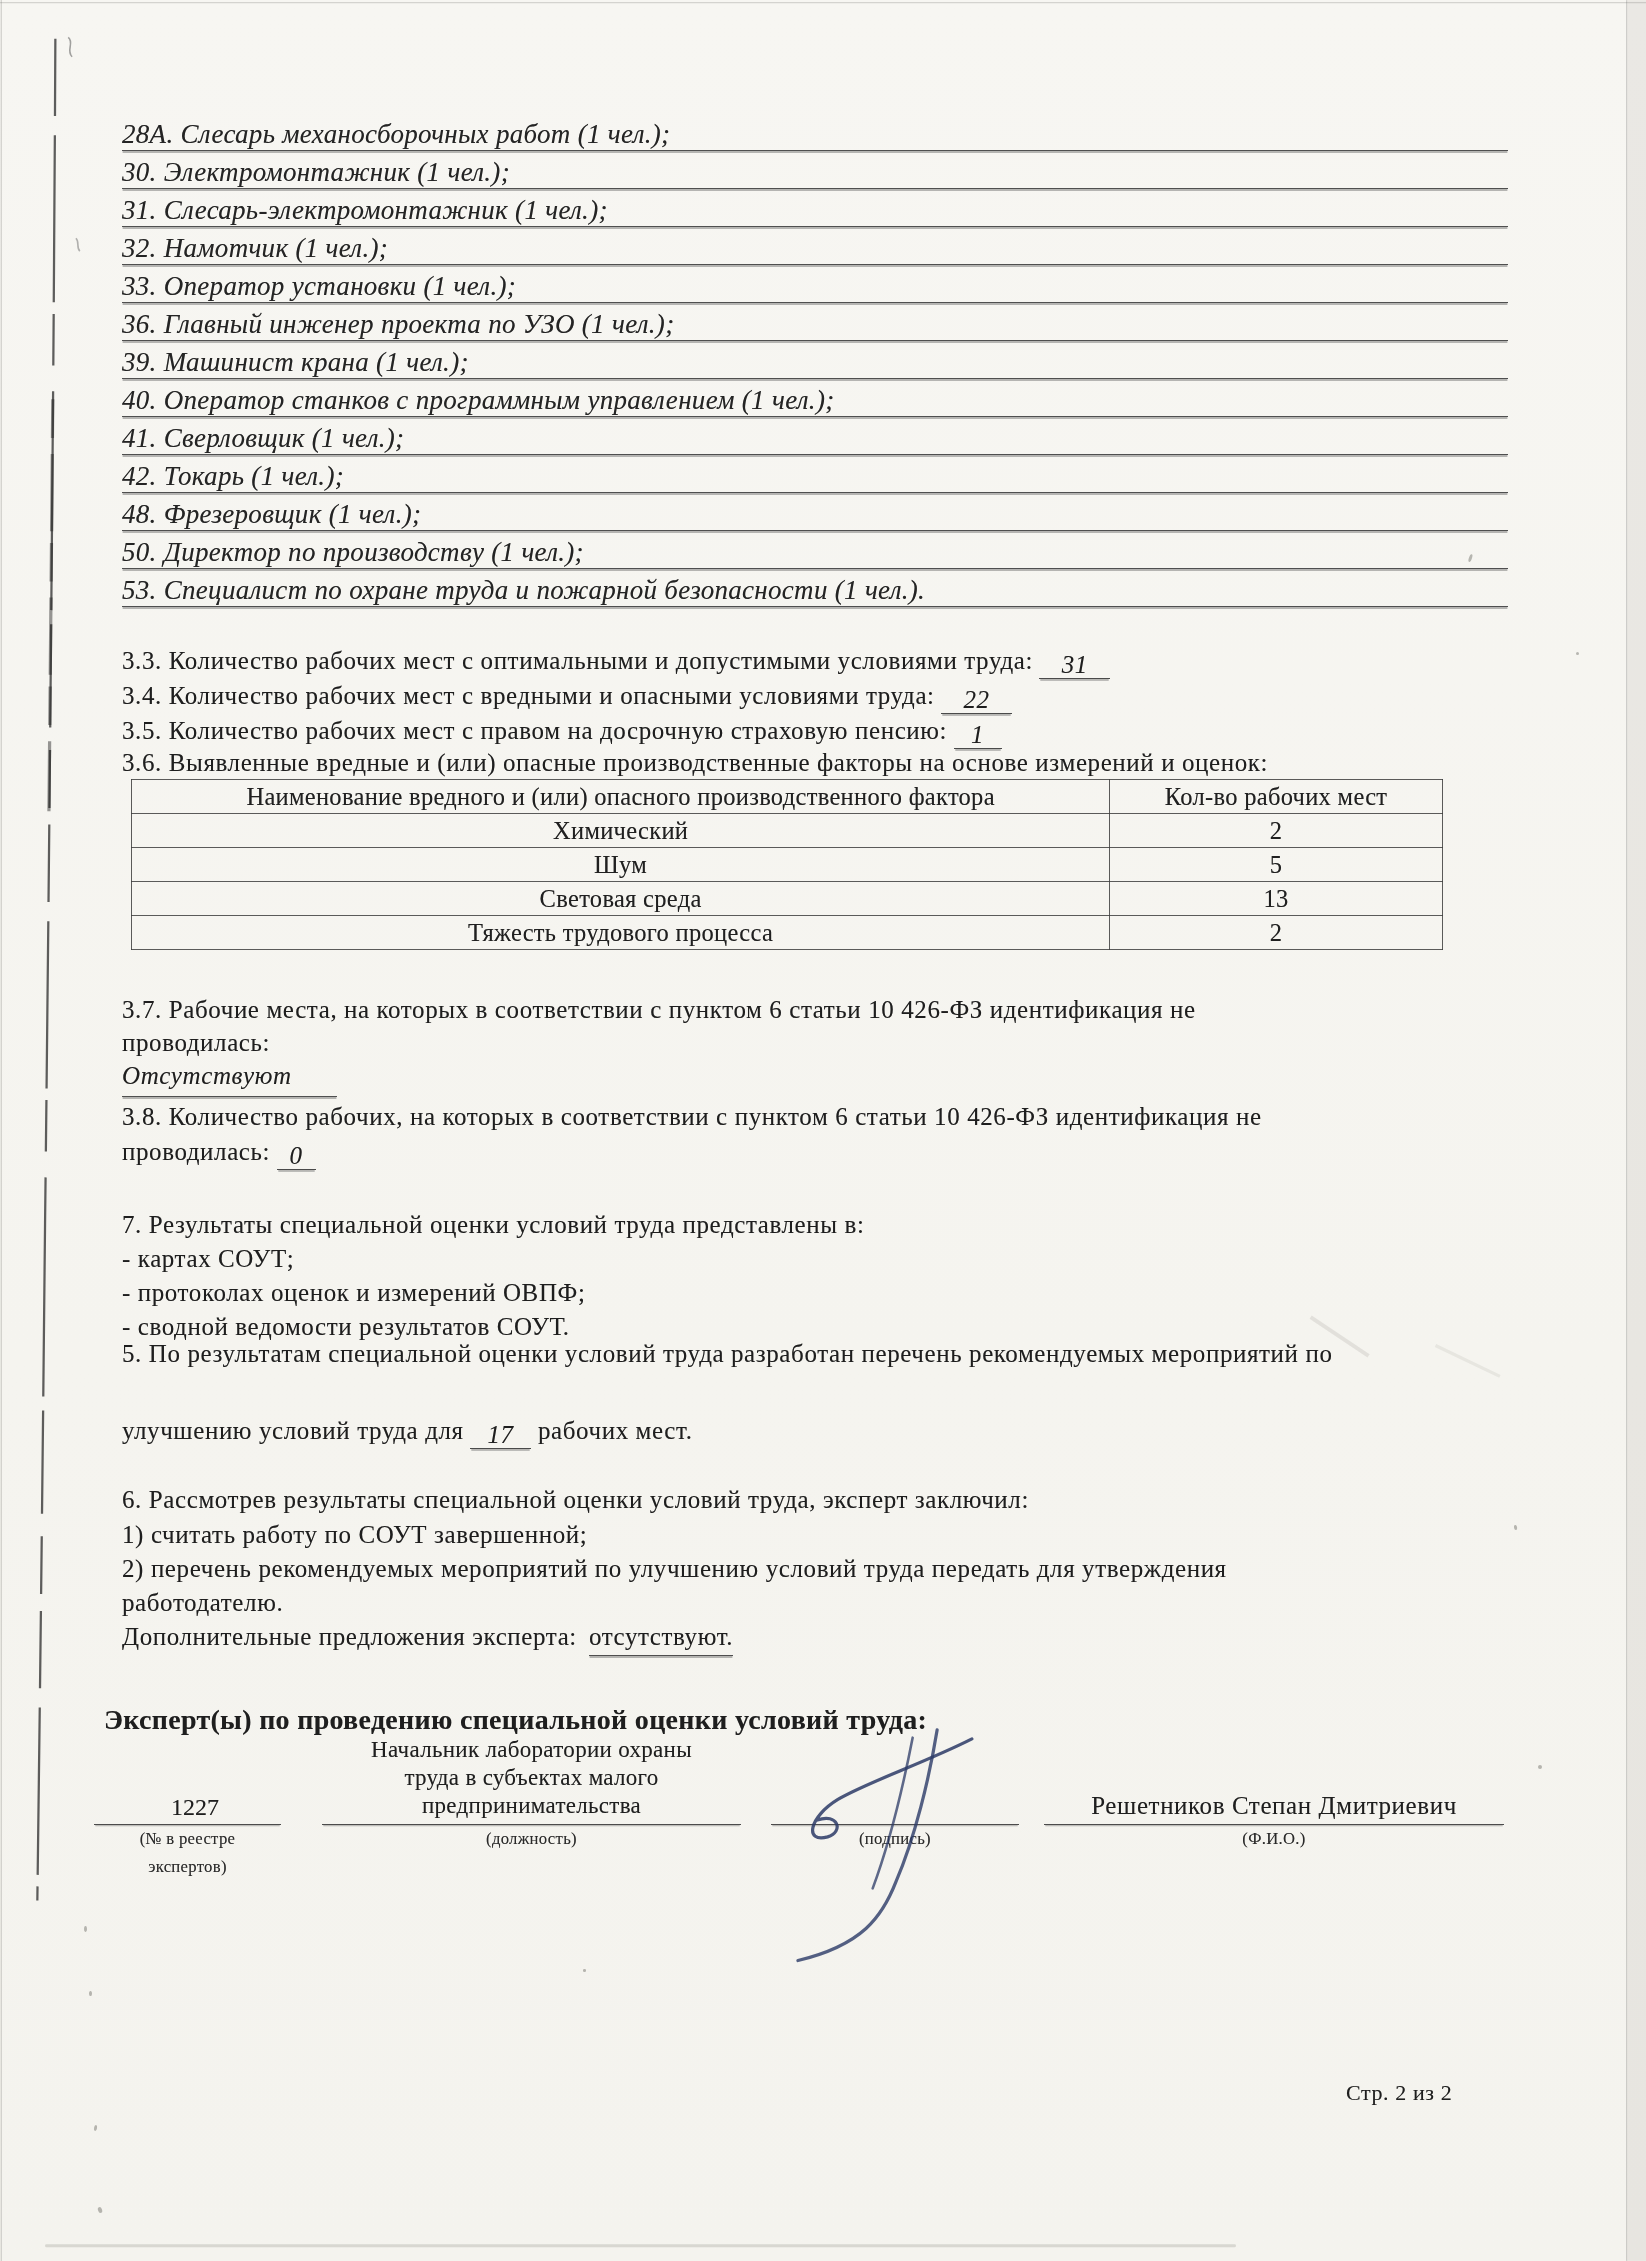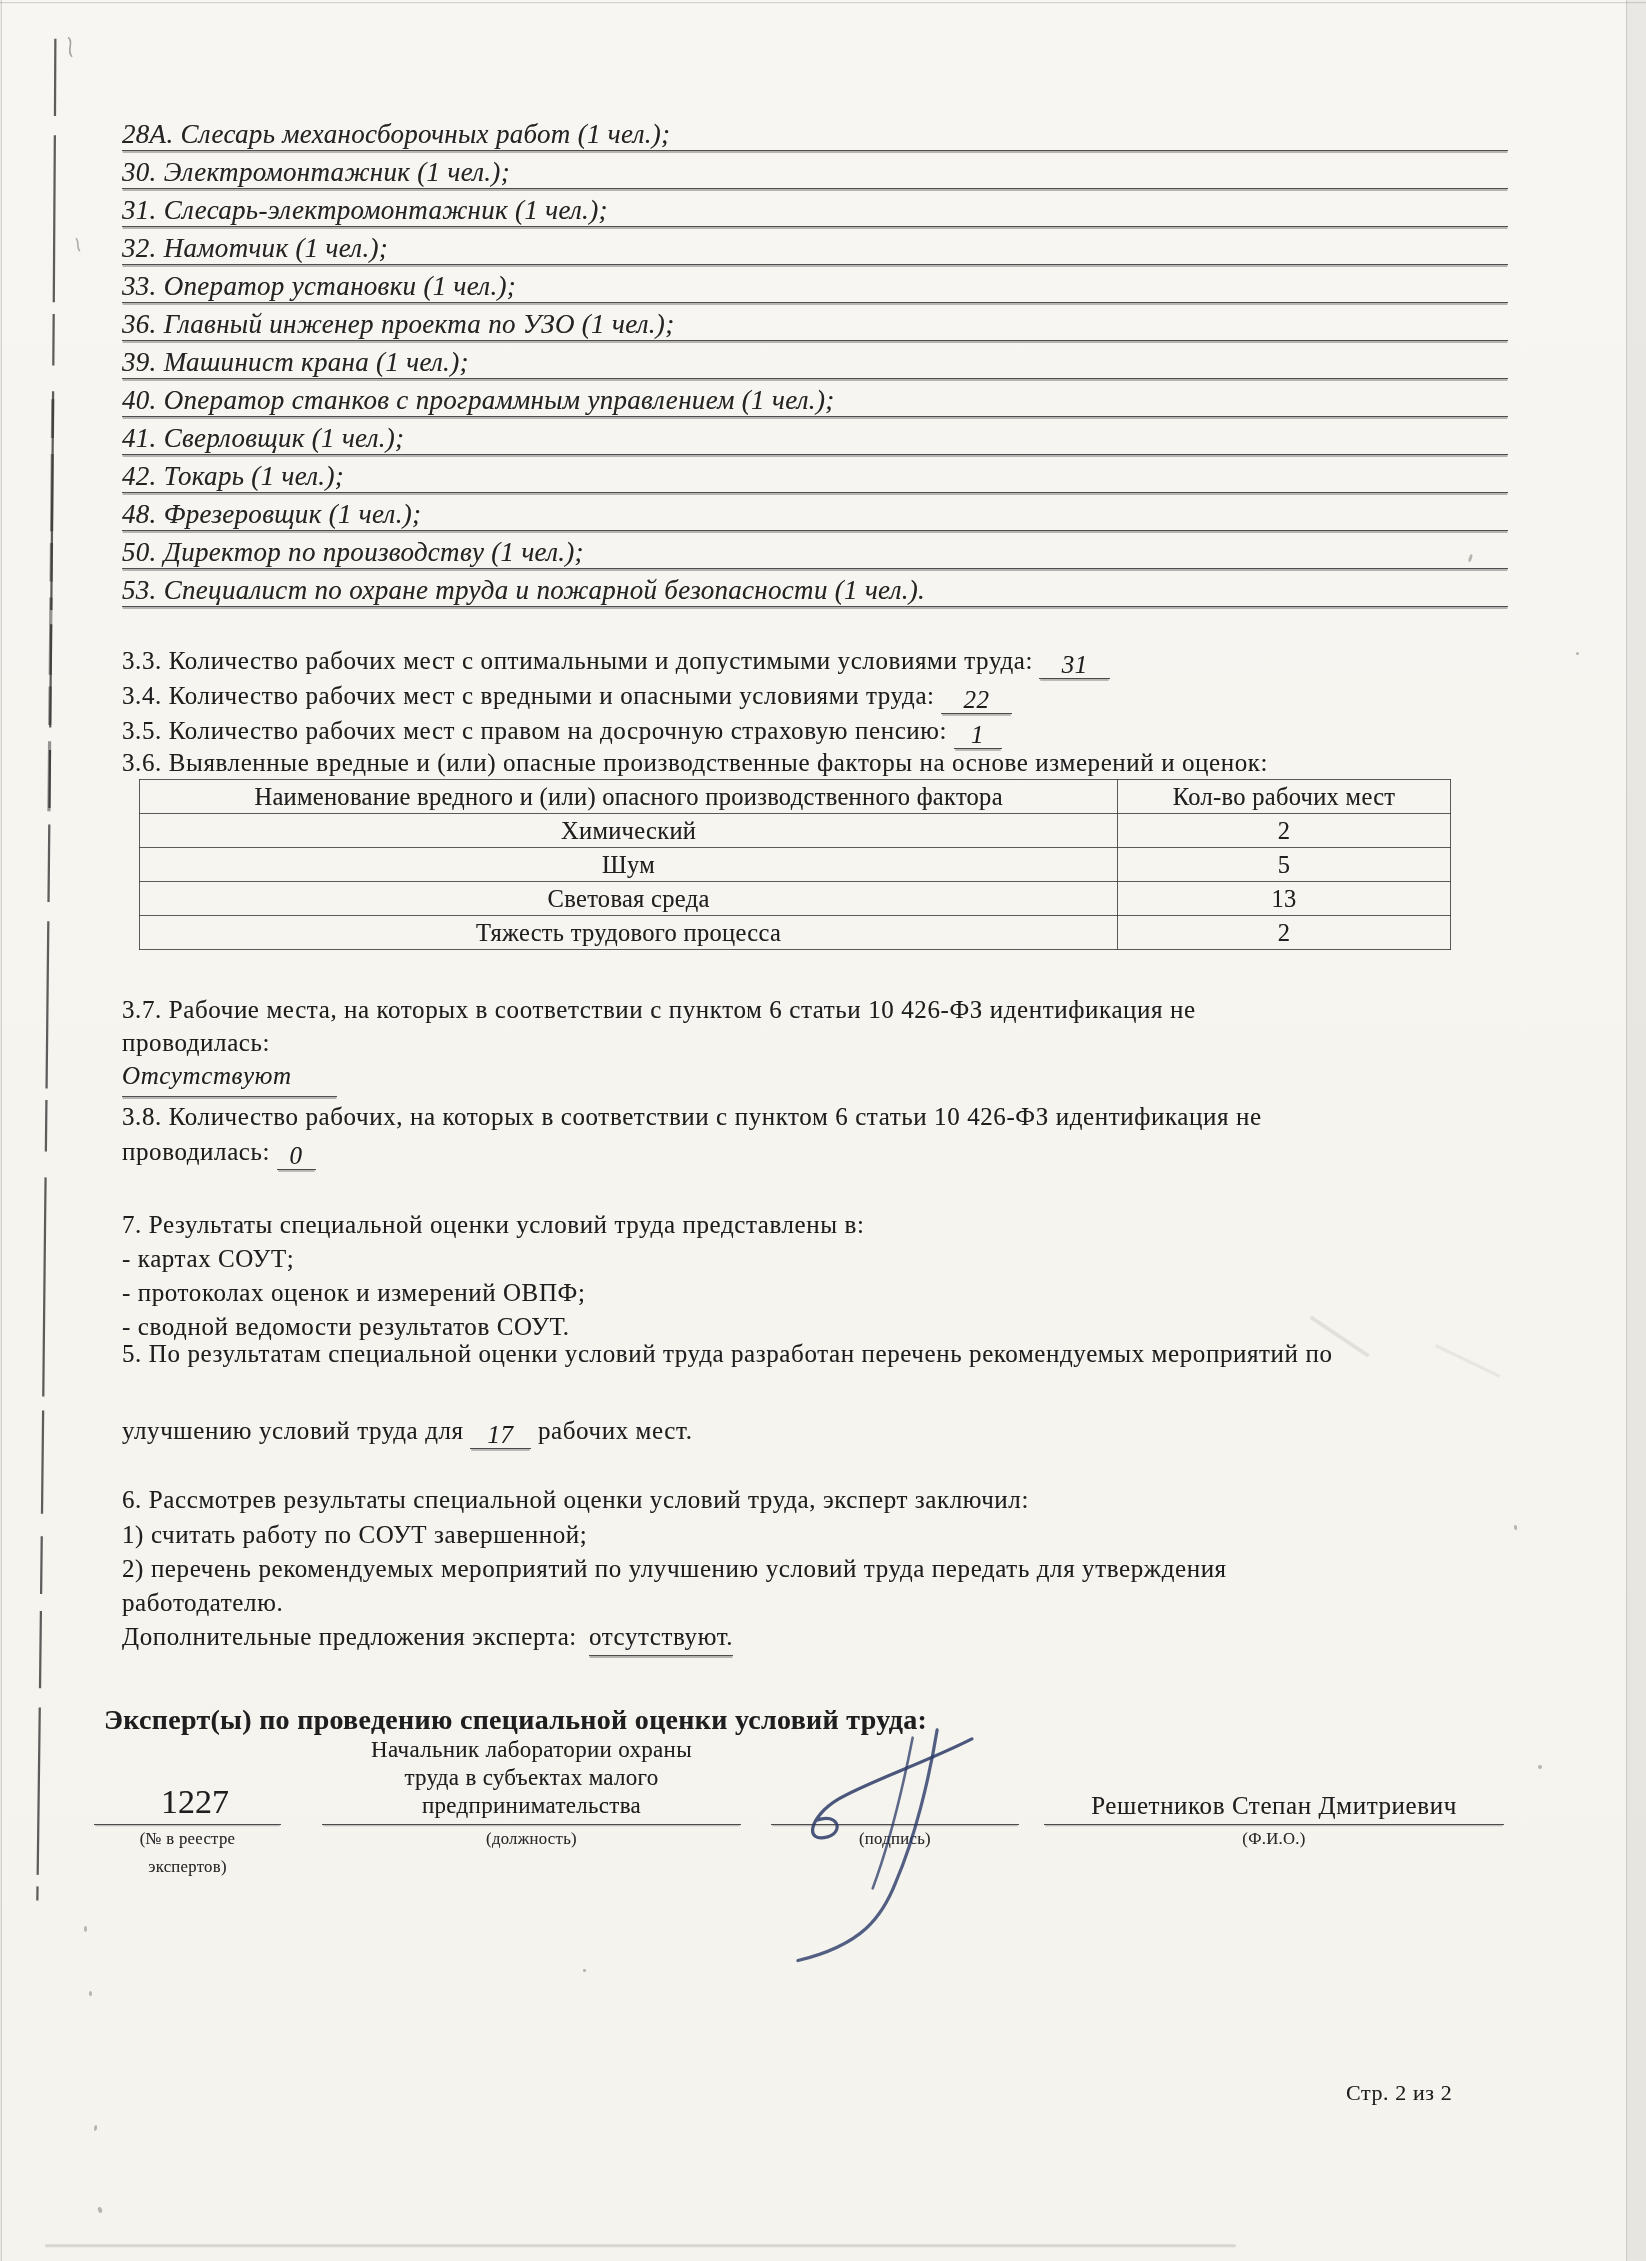--- a/index.html
+++ b/index.html
@@ -13,21 +13,21 @@
   .tline{position:absolute;font-size:25px;letter-spacing:0.6px;line-height:30px;white-space:nowrap;}
   .uline{border-bottom:1.3px solid #4f4f4f;box-shadow:0 2.6px 0 -0.6px rgba(90,90,90,.42);}
   .blank{display:inline-block;text-align:center;font-style:italic;position:relative;top:3.9px;
          border-bottom:1.9px solid #4a4a4a;box-shadow:0 3.2px 0 -1.3px rgba(90,90,90,.4);
          margin-left:6.4px;line-height:26px;}
   .list-block{position:absolute;left:122px;top:113px;width:1386px;}
   .list-row{height:37px;display:flex;align-items:flex-end;
             border-bottom:1.3px solid #4f4f4f;box-shadow:0 2.6px 0 -0.6px rgba(90,90,90,.42);}
   .list-row span{font-style:italic;font-size:27px;letter-spacing:0.3px;line-height:28px;
                  padding-bottom:1.9px;white-space:nowrap;color:#242424;}
-  .ftable{position:absolute;left:139px;top:779px;width:1312px;border-collapse:collapse;
+  .ftable{position:absolute;left:131px;top:779px;width:1312px;border-collapse:collapse;
           font-size:24.5px;letter-spacing:0.3px;color:#202020;}
   .ftable td{border:1.3px solid rgba(62,62,62,.85);text-align:center;padding:0;height:33px;}
   .ftable .c1{width:978px;}
   .ftable .c2{width:332px;}
   .sigline{position:absolute;border-bottom:1.9px solid #4c4c4c;box-shadow:0 2.6px 0 -1.3px rgba(90,90,90,.35);
            display:flex;align-items:flex-end;justify-content:center;}
   .caption{position:absolute;font-size:16.7px;letter-spacing:0.3px;text-align:center;color:#2a2a2a;}
   .pos-lines{font-size:23px;line-height:28px;text-align:center;letter-spacing:0.3px;padding-bottom:4px;}
   .speck{position:absolute;background:rgba(80,78,72,.38);border-radius:50%;}
   .edge-artifacts{position:absolute;left:0;top:0;pointer-events:none;}
@@ -141,21 +141,21 @@
   <div class="tline" style="left:122px;top:1554px;">2) перечень рекомендуемых мероприятий по улучшению условий труда передать для утверждения</div>
   <div class="tline" style="left:122px;top:1588px;">работодателю.</div>
   <div class="tline" style="left:104px;top:1705px;font-size:28px;font-weight:bold;letter-spacing:0.3px;">Эксперт(ы) по проведению специальной оценки условий труда:</div>
 
   <div class="tline" style="left:122px;top:1622px;">
     <span>Дополнительные предложения эксперта:</span>
     <span class="uline" style="display:inline-block;padding-bottom:2.6px;margin-left:5.2px;">отсутствуют.</span>
   </div>
 
   <div class="sigline" style="left:94px;top:1738px;width:187px;height:86px;">
-    <span style="font-size:34px;padding-bottom:2.6px;margin-left:15px;">1227</span>
+    <span style="font-size:24px;padding-bottom:2.6px;margin-left:15px;">1227</span>
   </div>
   <div class="sigline" style="left:322px;top:1740px;width:419px;height:84px;">
     <div class="pos-lines">
       <div>Начальник лаборатории охраны</div>
       <div>труда в субъектах малого</div>
       <div>предпринимательства</div>
     </div>
   </div>
   <div class="sigline" style="left:771px;top:1738px;width:248px;height:86px;"></div>
   <div class="sigline" style="left:1044px;top:1738px;width:460px;height:86px;">

